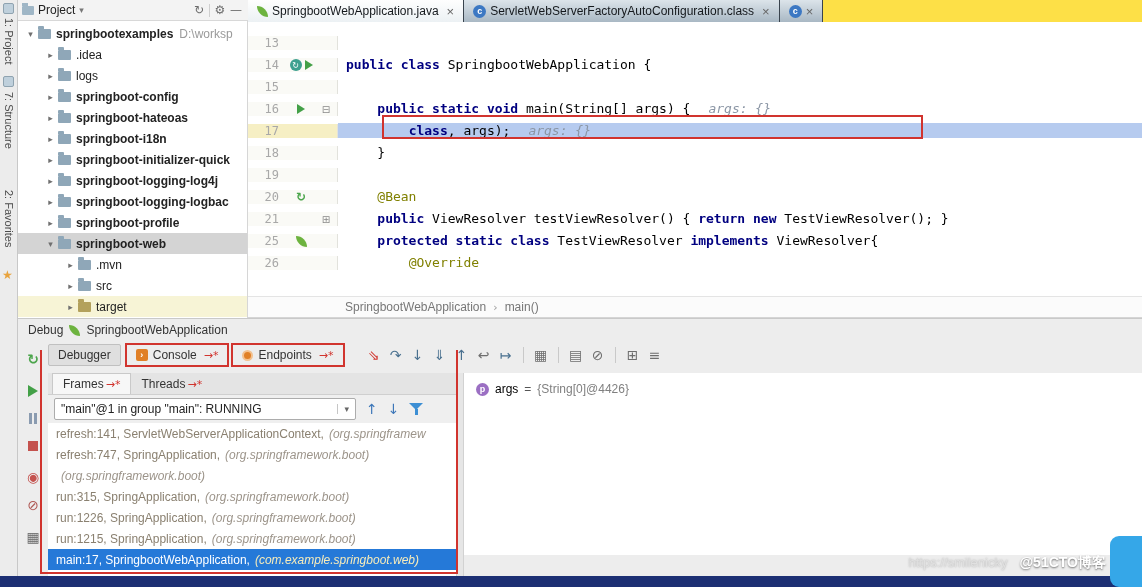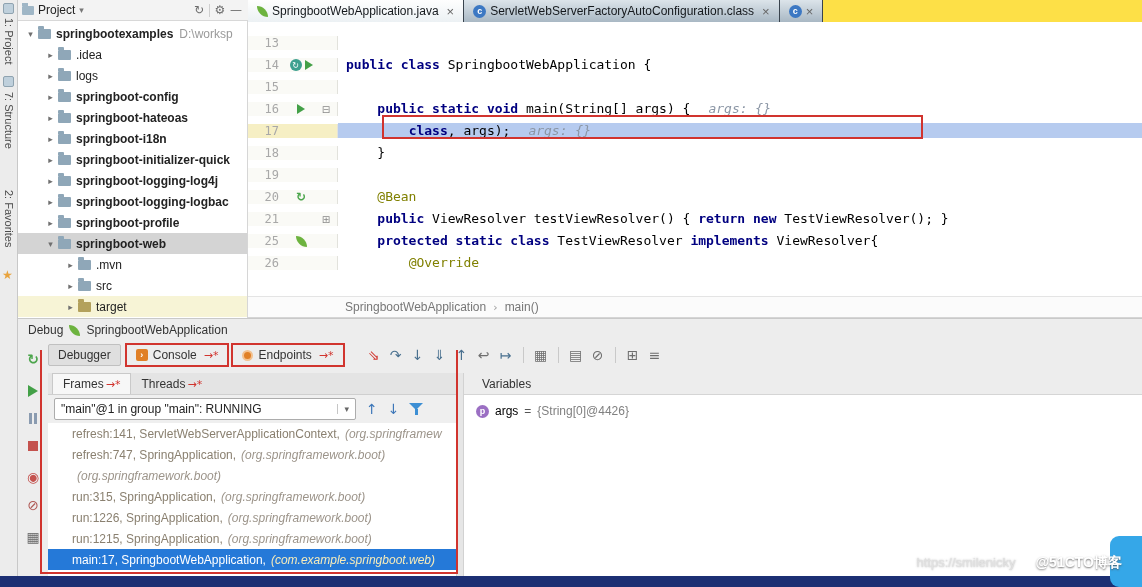--- a/index.html
+++ b/index.html
@@ -97,38 +97,38 @@
 
   #thread-row{position:absolute;left:30px;top:76px;width:408px;height:28px;background:#EFEFEF;display:flex;align-items:center;padding-left:6px;gap:10px}
   #thread-combo{width:302px;height:22px;background:#FFF;border:1px solid #ACACAC;border-radius:2px;display:flex;align-items:center;padding:0 6px;white-space:nowrap;overflow:hidden}
   #thread-combo .caret{margin-left:auto;border-left:1px solid #C6C6C6;padding-left:6px;color:#666;font-size:9px}
   .nav-arrow{color:#3C76B8;font-size:14px;cursor:default}
   .funnel{position:relative;width:14px;height:14px;display:inline-block}
   .funnel::before{content:"";position:absolute;left:0;top:1px;border-left:7px solid transparent;border-right:7px solid transparent;border-top:7px solid #3D8FD4}
   .funnel::after{content:"";position:absolute;left:5.5px;top:7px;width:3px;height:6px;background:#3D8FD4}
 
   #frames-list{position:absolute;left:30px;top:104px;width:408px;height:154px;background:#FFF;overflow:hidden}
-  .frow{height:21px;display:flex;align-items:center;padding-left:24px;color:#8A8070;white-space:nowrap}
+  .frow{height:21px;display:flex;align-items:center;padding-left:8px;color:#8A8070;white-space:nowrap}
   .frow .pkg{font-style:italic;color:#9C948A;margin-left:5px}
   .frow.selected{background:#2579D8;color:#FFF}
   .frow.selected .pkg{color:#F7ECBB}
 
   #vsplit{position:absolute;left:438px;top:54px;width:8px;height:204px;background:#E6E6E6;border-left:1px solid #D2D2D2;border-right:1px solid #D2D2D2}
   #vars-panel{position:absolute;left:446px;top:54px;width:678px;height:204px}
   #vars-header{height:22px;background:#EDEDED;border-bottom:1px solid #D5D5D5;display:flex;align-items:center;padding-left:18px;color:#333}
   #vars-body{height:182px;background:#FFF;padding:6px 0 0 12px}
   .vrow{display:flex;align-items:center;gap:6px;height:20px}
   .picon{width:13px;height:13px;border-radius:50%;background:#9B6FC3;color:#fff;font-size:9px;font-weight:bold;display:flex;align-items:center;justify-content:center}
   .vname{color:#000}
   .veq{color:#555}
   .vval{color:#808080}
 
   
   #bottom-strip{position:absolute;left:0;top:576px;width:1142px;height:11px;background:#1C2F73;z-index:8}
-  #watermark{position:absolute;right:20px;top:554px;z-index:10;display:flex;align-items:baseline;gap:20px;pointer-events:none}
+  #watermark{position:absolute;right:36px;top:554px;z-index:10;display:flex;align-items:baseline;gap:12px;pointer-events:none}
   #wm-url{color:rgba(225,225,225,0.95);font-size:13px;text-shadow:0 0 2px rgba(120,120,120,0.6)}
   #wm-site{color:#FFF;font-size:14px;font-weight:bold;text-shadow:0 1px 2px rgba(80,80,80,0.8)}
   #wm-badge{position:absolute;right:0;top:536px;width:32px;height:51px;background:#35A7E8;border-radius:9px 0 0 9px;z-index:9}
 
   
   .annot{position:absolute;z-index:7;pointer-events:none}
   #r-line17{left:382px;top:115px;width:541px;height:24px;border:2px solid #D1342E}
   #r-frames{left:40px;top:350px;width:418px;height:224px;border-left:2px solid #D1342E;border-right:2px solid #D1342E;border-bottom:2px solid #D1342E}
 </style>
 </head>
@@ -458,23 +458,20 @@
         <span>run:1215, SpringApplication,</span>
         <span class="pkg">(org.springframework.boot)</span>
       </div>
       <div class="frow selected">
         <span>main:17, SpringbootWebApplication,</span>
         <span class="pkg">(com.example.springboot.web)</span>
       </div>
     </div>
   <div id="vsplit"></div>
   <div id="vars-panel">
-    <div id="vars-header">
-      <span>Variables</span>
-    </div>
     <div id="vars-body">
         <div class="vrow">
           <span class="picon">p</span>
           <span class="vname">args</span>
           <span class="veq"> = </span>
           <span class="vval">{String[0]@4426}</span>
         </div>
       </div>
   </div>
 </div>

